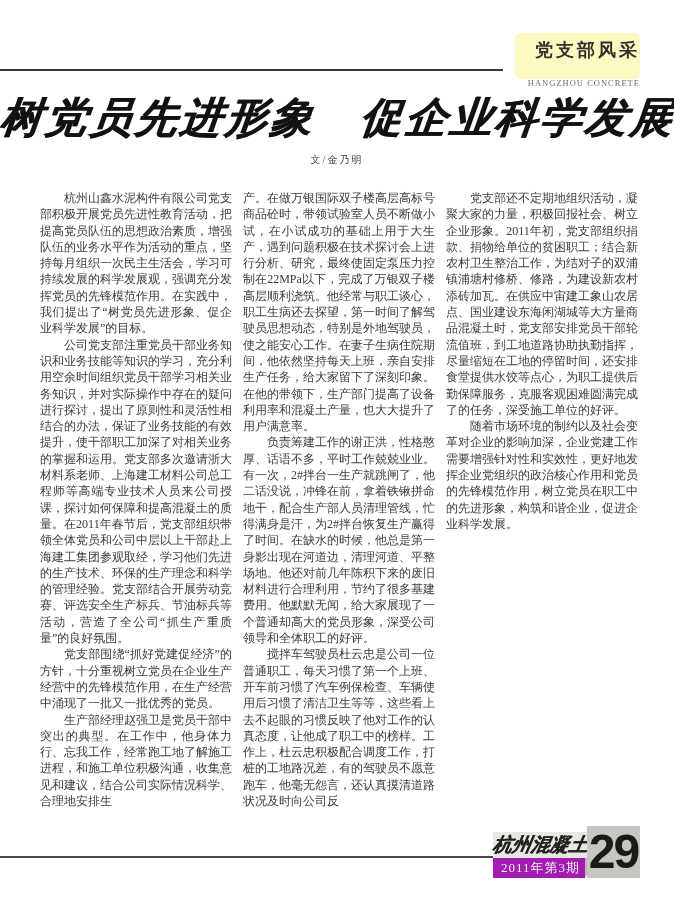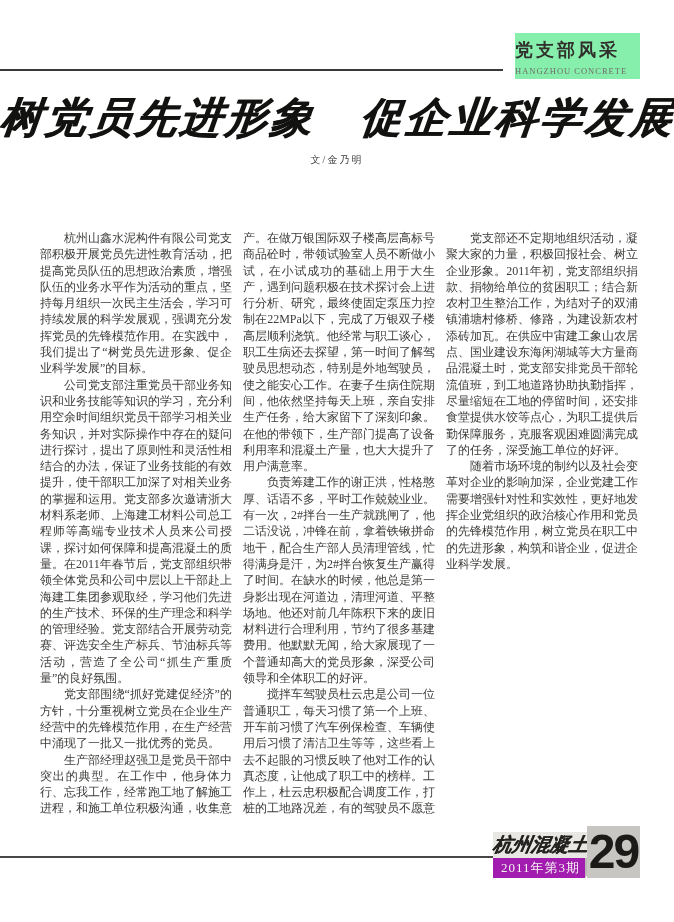--- a/index.html
+++ b/index.html
@@ -10,32 +10,33 @@
     margin:0 auto;
     background:#ffffff;
     overflow:hidden;
     font-family:"Liberation Serif", serif;
   }
 
   
   .badge {
     position:absolute; left:515px; top:33px;
     width:125px; height:46px;
-    background:#86efac;
-    text-align:left;
+    background:#fef9c3;
+    text-align:right;
     padding-top:5px;
+    border-radius:6px;
   }
   .badge-title {
     font-size:18px; font-weight:bold; color:#312f2c;
     letter-spacing:3px;
     font-family:"Liberation Sans", sans-serif;
   }
   .badge-sub {
     font-size:8.5px; color:#6f6d69; letter-spacing:1px;
-    margin-top:4px;
+    margin-top:16px;
     font-family:"Liberation Serif", serif;
   }
 
   .top-rule {
     position:absolute; left:0; top:69px;
     width:503px; height:2px; background:#3a3938;
   }
 
   
   .title {
@@ -60,21 +61,20 @@
     width:598px; height:624px;
     display:flex; gap:11px;
     overflow:hidden;
   }
   .col {
     width:192px; flex:0 0 192px;
     font-size:12px; line-height:16.3px;
     text-align:justify;
     color:#3c3b39;
     overflow:hidden;
-    margin-top:40px;
   }
   .col p { margin:0; }
   .col p.indent { text-indent:2em; }
 
   
   .footer-rule {
     position:absolute; left:0; top:856px;
     width:494px; height:2px; background:#494745;
   }
   .footer-block {

